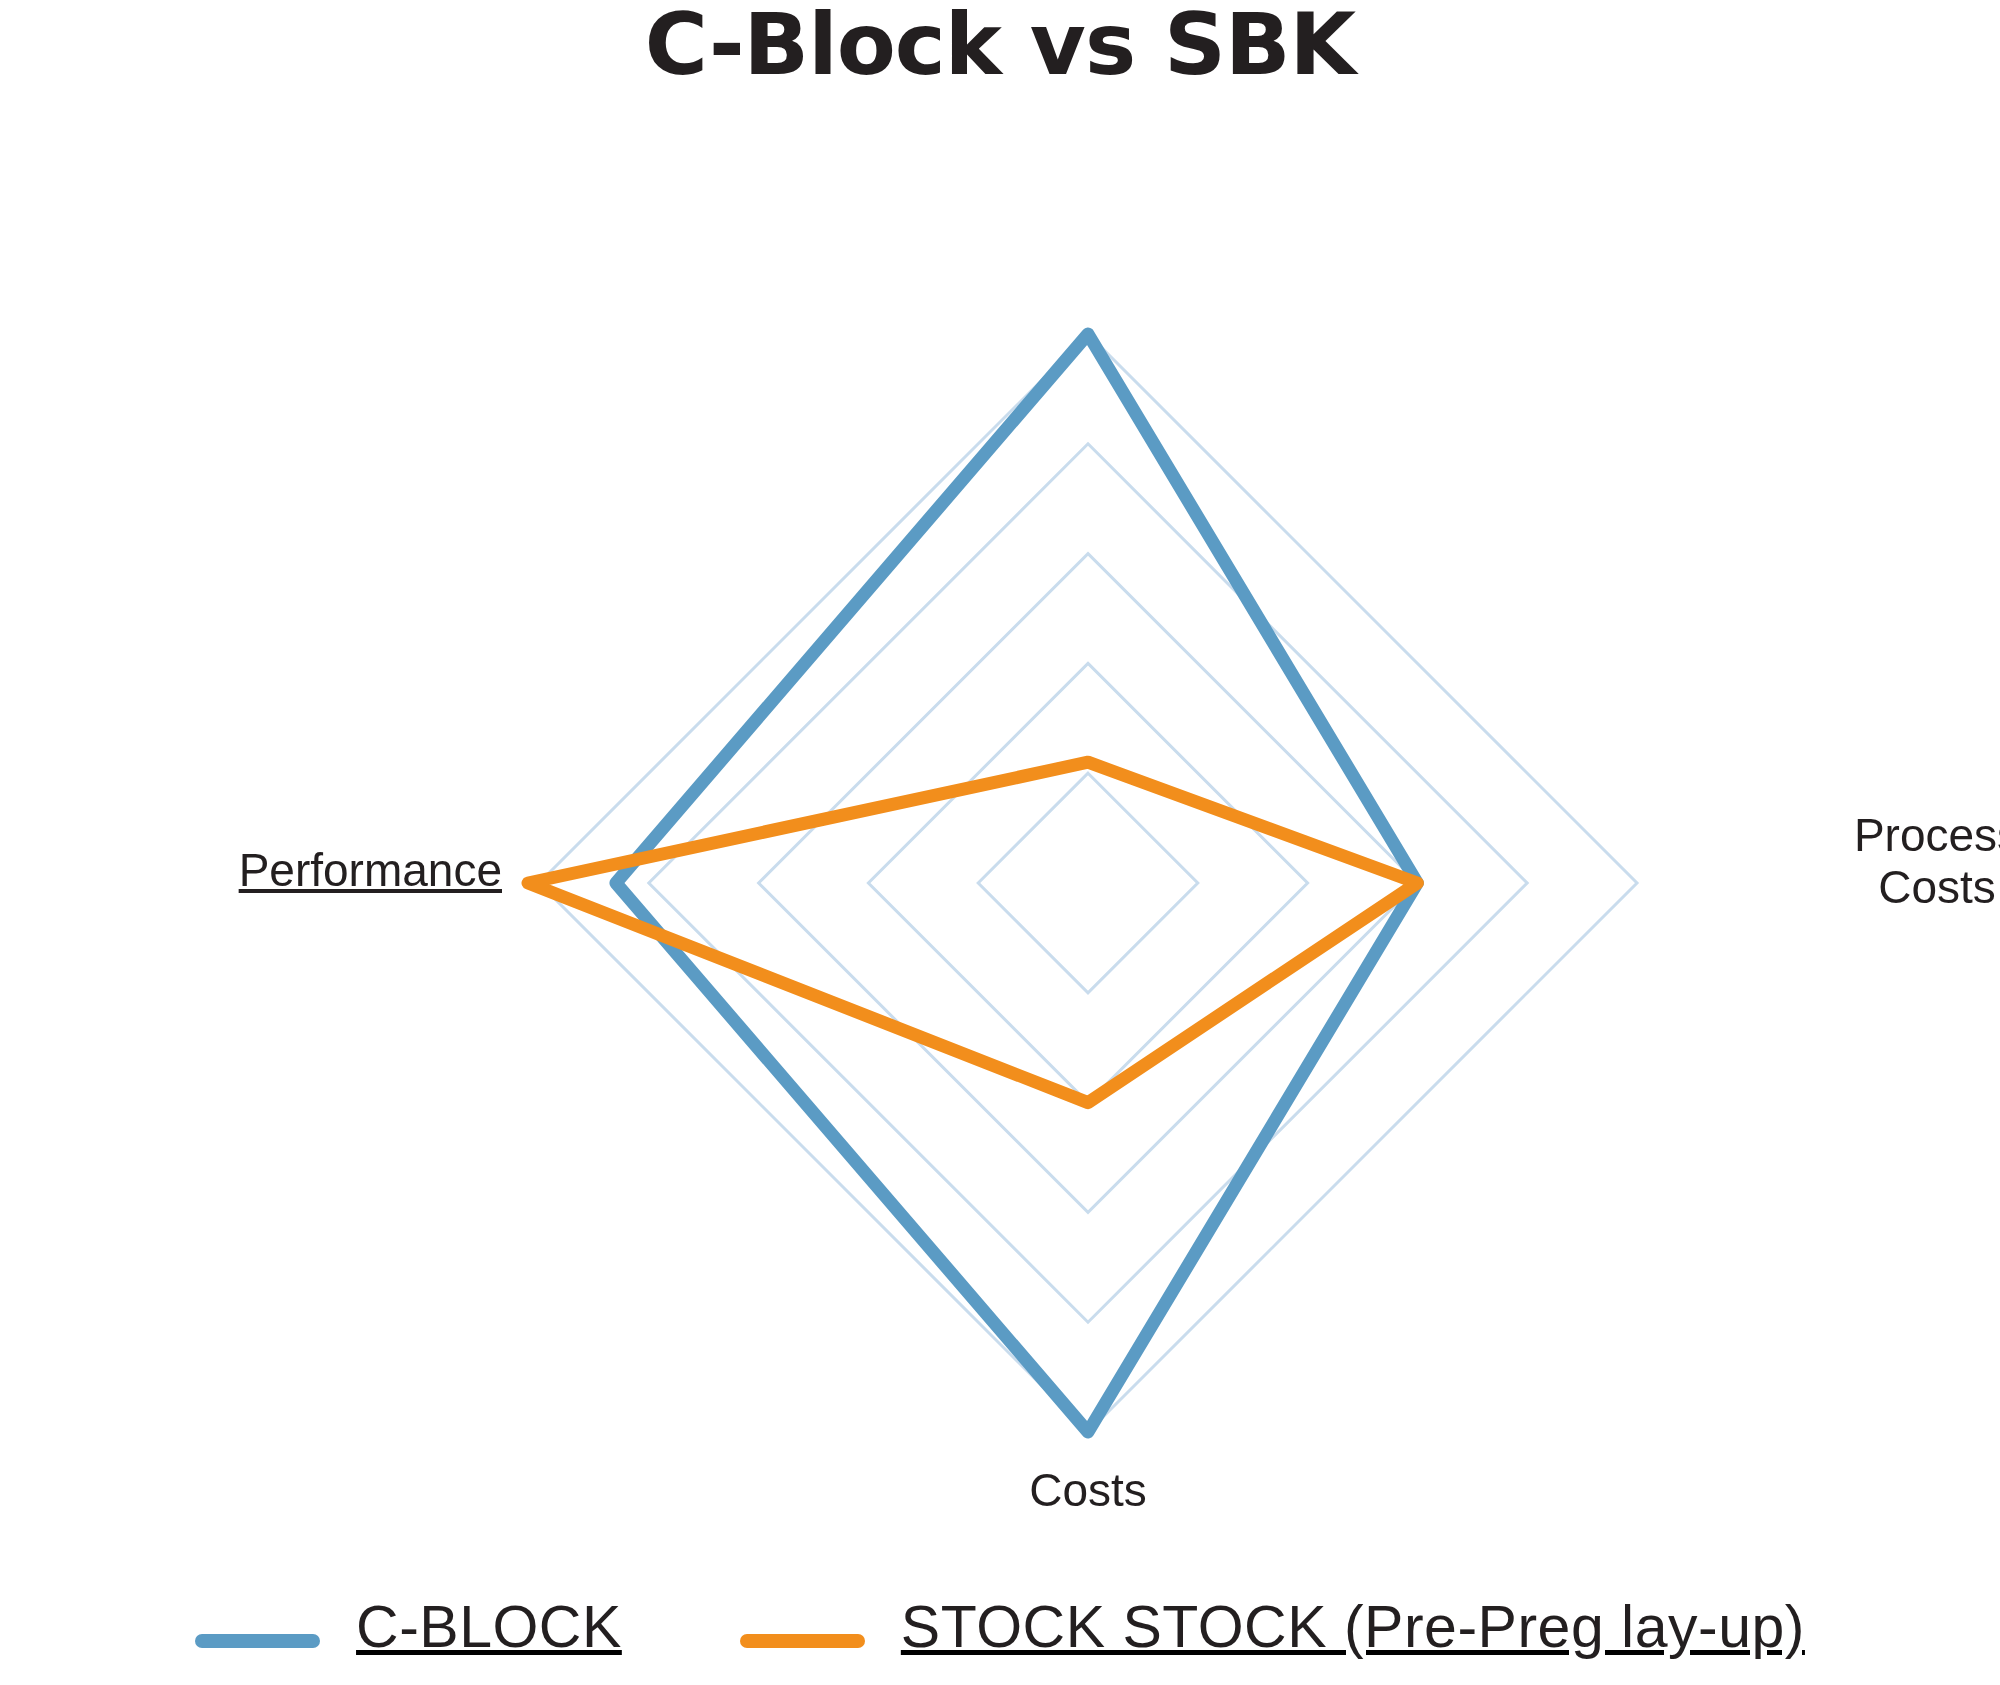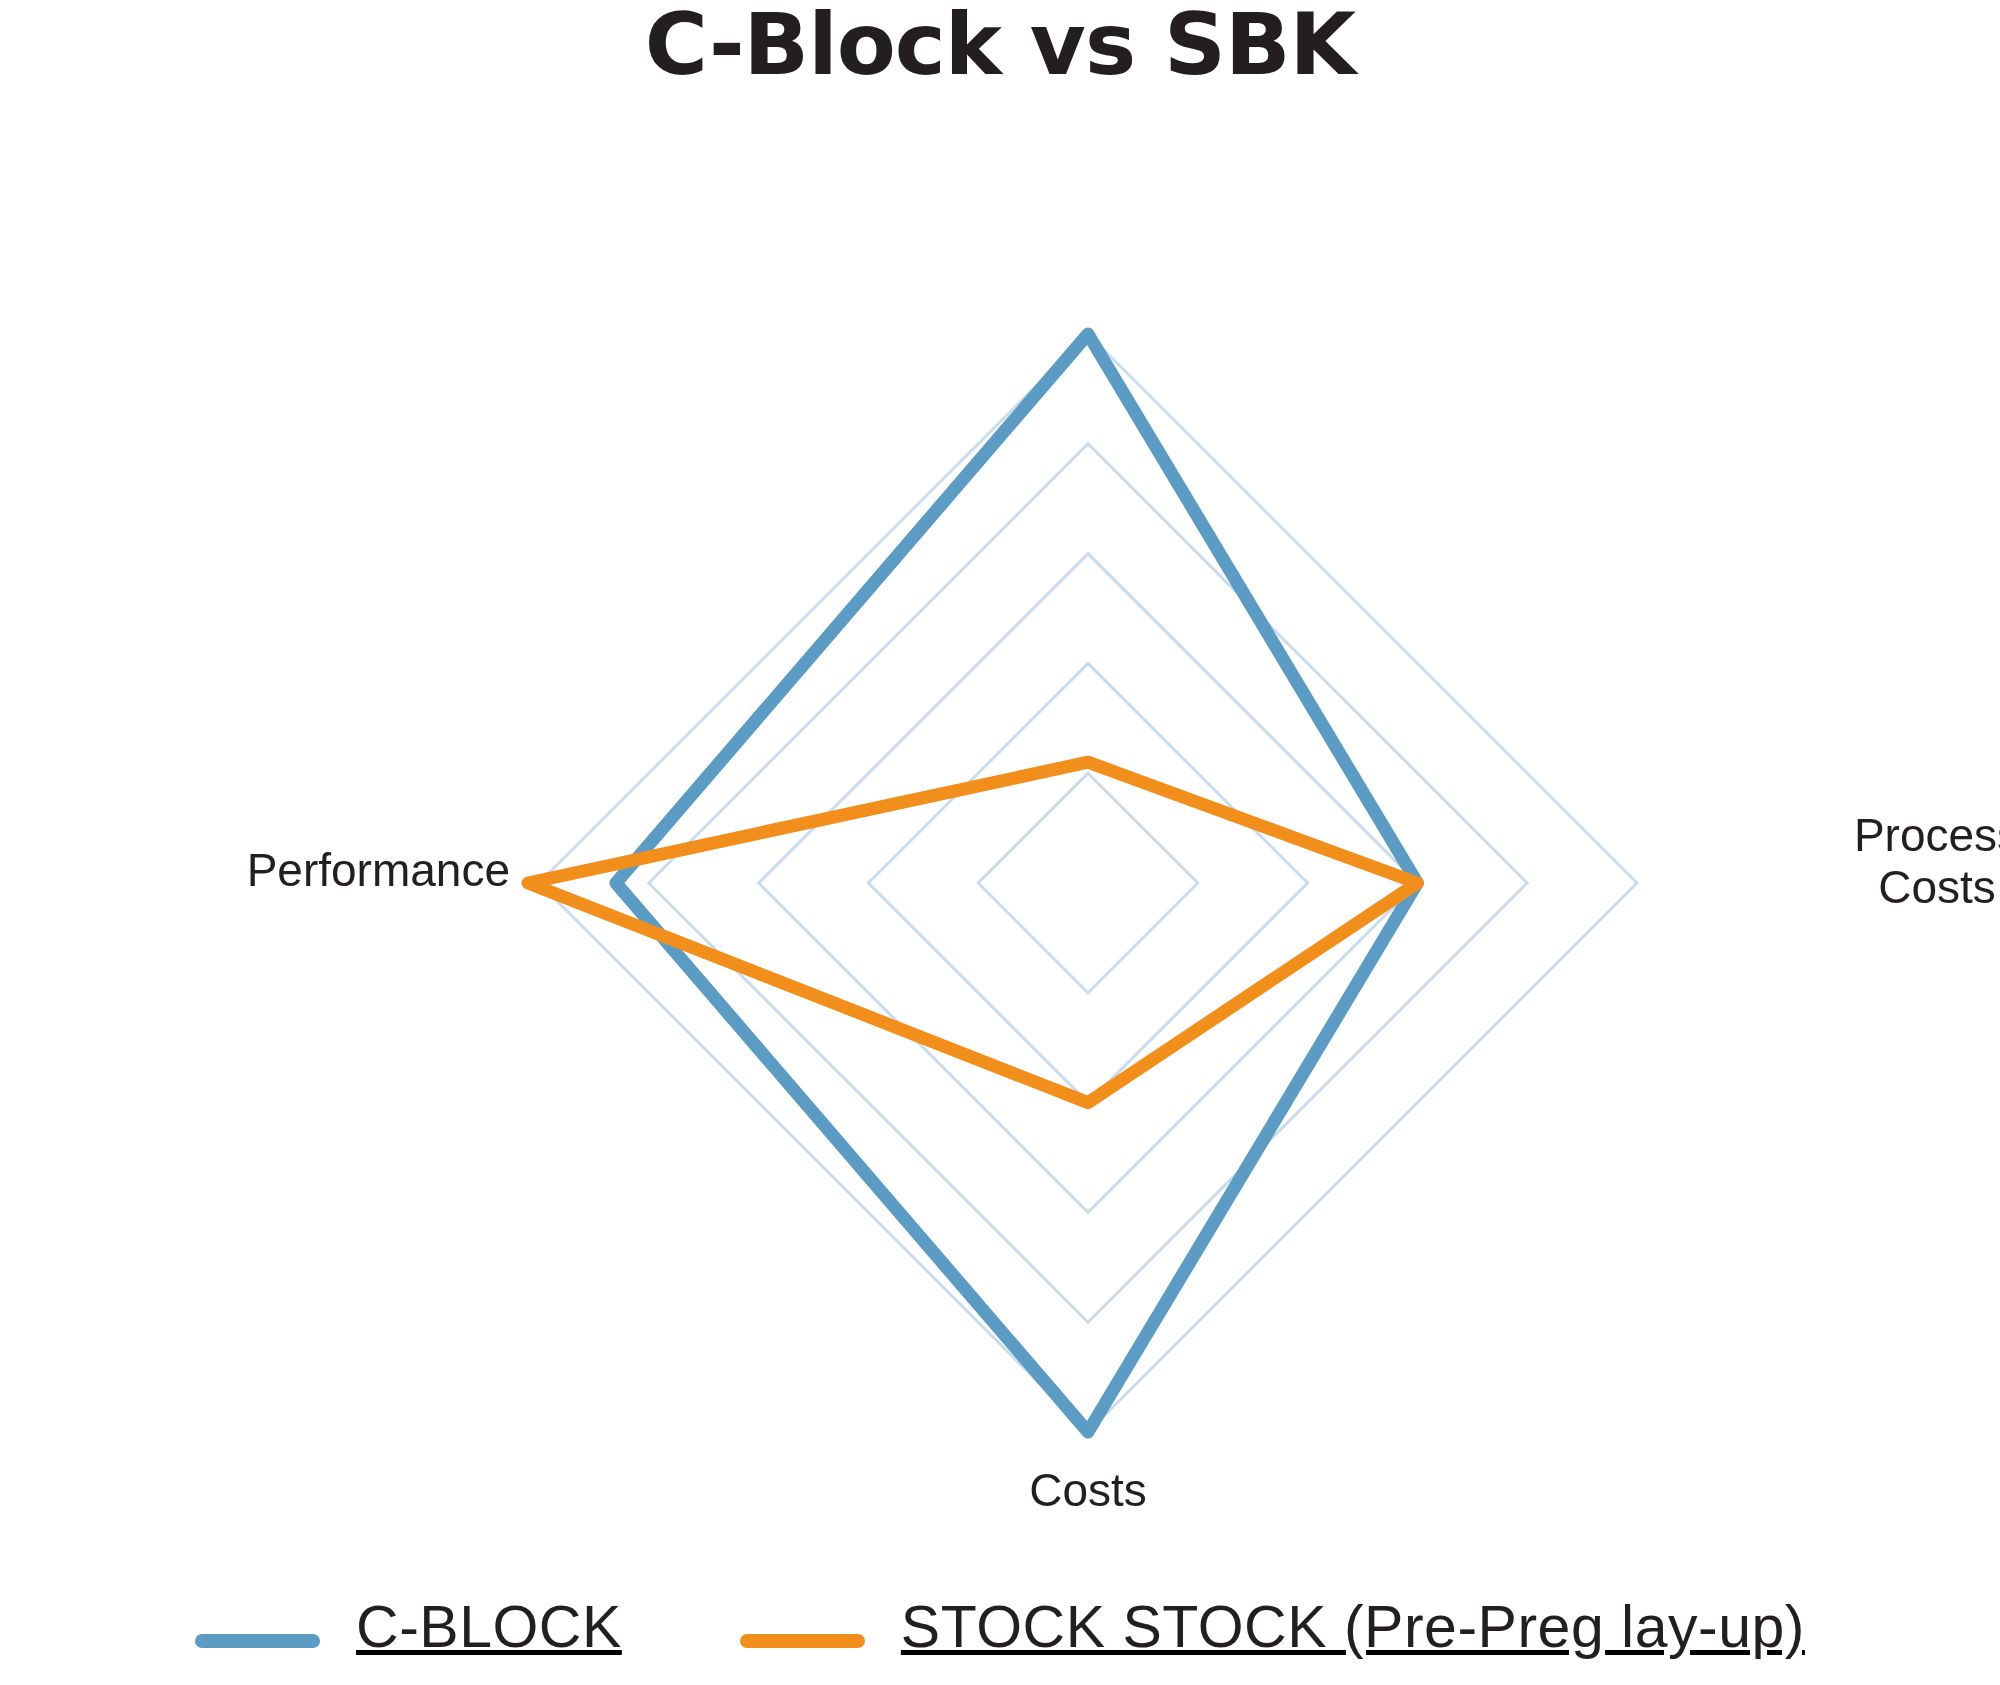--- a/index.html
+++ b/index.html
@@ -14,21 +14,21 @@
     font-size:86px;font-weight:bold;color:#231f20;letter-spacing:-1px;
     font-family:"DejaVu Sans", sans-serif;
   }
   svg.radar{position:absolute;top:0;left:0;width:2000px;height:1685px;}
   .axis-label{
     position:absolute;color:#231f20;font-size:46px;line-height:1.12;
     font-family:"Liberation Sans", sans-serif;white-space:pre-line;
   }
   #label-lead-time{top:228px;left:888px;width:400px;text-align:center;}
   #label-process-costs{top:810px;left:1787px;width:300px;text-align:center;}
-  #label-performance{top:845px;left:60px;width:450px;text-align:right;}
+  #label-performance{top:845px;left:52px;width:450px;text-align:right;text-decoration:underline;}
   #label-costs{top:1465px;left:888px;width:400px;text-align:center;}
   #legend{
     position:absolute;left:0;top:1598px;width:2000px;
     display:flex;justify-content:center;align-items:flex-start;gap:118px;
     overflow:hidden;height:87px;
   }
   .legend-item{display:flex;align-items:flex-start;gap:36px;text-decoration:underline;}
   .legend-swatch{width:125px;height:14px;border-radius:7px;margin-top:36px;flex:none;}
   .legend-text{
     font-size:59px;color:#231f20;white-space:nowrap;line-height:1.0;

